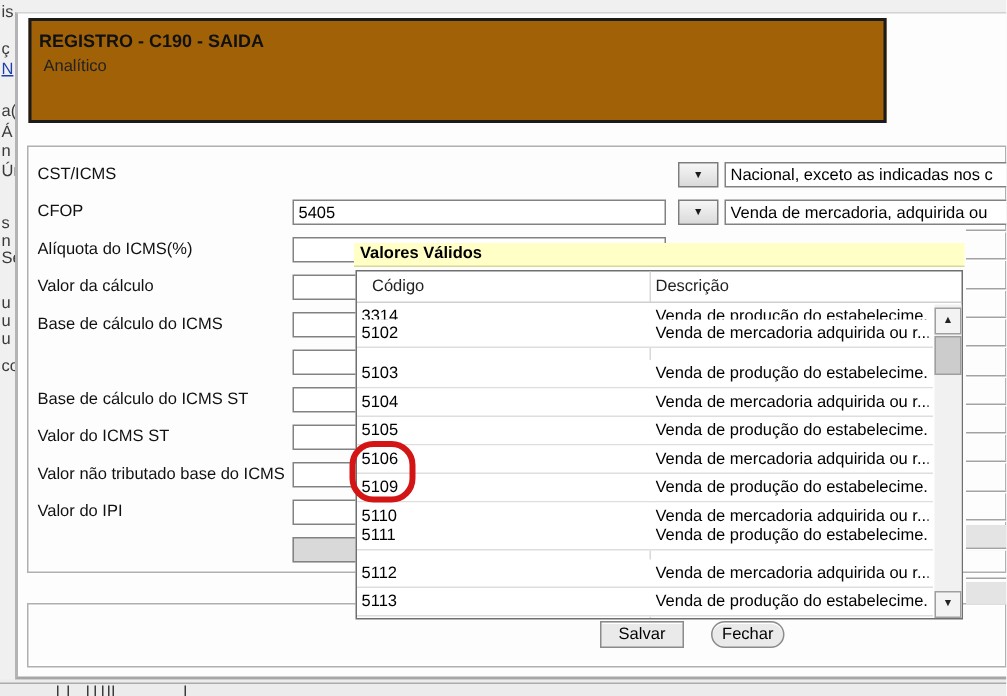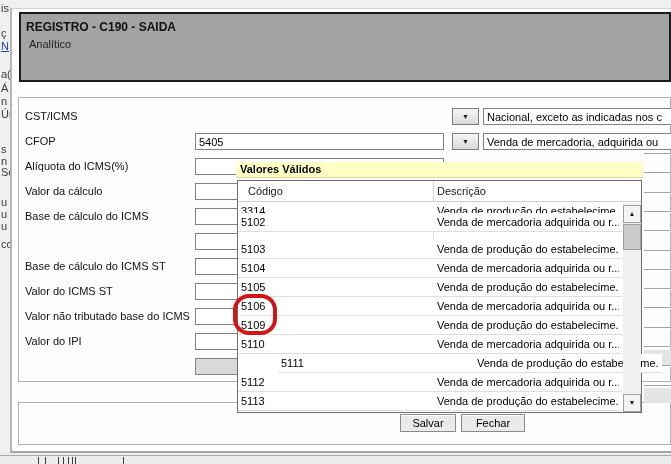--- a/index.html
+++ b/index.html
@@ -9,22 +9,22 @@
 
   
   .frag { position:absolute; left:1px; color:#3a3a3a; font-size:11px; white-space:nowrap; }
   .frag.blue { color:#1d3fae; text-decoration:underline; }
 
   
   .dialog-surface { position:absolute; left:10px; top:8px; width:661px; height:445px;
     background:#fdfdfd; border-top:1px solid #d2d2d2; border-left:2px solid #b4b4b4;
     border-bottom:2px solid #a6a6a6; z-index:1; }
 
-  .header-box { position:absolute; left:19px; top:12px; width:652px; height:70px;
-    background:#a3a3a3; border:2px solid #1b1b1b; z-index:2; }
+  .header-box { position:absolute; left:19px; top:12px; width:572px; height:70px;
+    background:#a16207; border:2px solid #1b1b1b; z-index:2; }
   .header-title { position:absolute; left:5px; top:6px; font-weight:bold; font-size:12px; }
   .header-sub   { position:absolute; left:8px; top:24px; font-size:11px; color:#222; }
 
   .groupbox { position:absolute; border:1px solid #b0b0b0; box-shadow:inset 0 0 0 1px #ffffff, 1px 1px 0 #ffffff; z-index:2; }
   .gb-fields { left:18px; top:97px; width:653px; height:285px; }
   .gb-bottom { left:18px; top:402px; width:653px; height:43px; }
 
   
   .form-row { position:absolute; left:0; width:671px; height:17px; z-index:3; }
   .flabel { position:absolute; left:25px; top:0; width:168px; line-height:17px; white-space:nowrap; overflow:hidden; color:#111; }
@@ -44,21 +44,21 @@
   .right-rows { position:absolute; left:644px; top:150px; width:27px; height:260px; z-index:2; }
   .rline { position:absolute; left:0; width:27px; height:2px;
     border-top:1px solid #a3a3a3; background:#ffffff; }
   .rband { position:absolute; left:0; width:27px; background:#e4e4e4; }
 
   
   .btn { position:absolute; top:414px; height:18px; background:#eaeaea;
     border:1px solid #8b8b8b; box-shadow:inset 0 1px 0 #ffffff;
     font:11px "Liberation Sans", sans-serif; color:#000; text-align:center; z-index:3; }
   .btn-save { left:400px; width:56px; }
-  .btn-close{ left:461px; width:64px; }
+  .btn-close{ left:474px; width:49px;border-radius:9px; }
 
   
   .popup { position:absolute; left:236px; top:162px; width:407px; height:251px; z-index:5; }
   .popup-title { position:absolute; left:0; top:0; width:407px; height:16px;
     background:#ffffc6; border-bottom:1px solid #d8d89a; font-weight:bold;
     line-height:15px; padding-left:4px; color:#000; }
   .ptable { position:absolute; left:1px; top:18px; width:405px; height:233px;
     background:#ffffff; border:1px solid #6f6f6f; }
   .pthead { position:absolute; left:0; top:0; width:403px; height:21px;
     border-bottom:1px solid #cfcfcf; color:#222; }
@@ -227,21 +227,21 @@
             <span class="desc">Venda de mercadoria adquirida ou r...</span>
           </div>
           <div class="prow" style="top: 135px;">
             <span class="code">5109</span>
             <span class="desc">Venda de produção do estabelecime...</span>
           </div>
           <div class="prow" style="top: 154px;">
             <span class="code">5110</span>
             <span class="desc">Venda de mercadoria adquirida ou r...</span>
           </div>
-          <div class="prow" style="top: 173px; margin-left: 40px;">
+          <div class="prow" style="top: 167px;">
             <span class="code">5111</span>
             <span class="desc">Venda de produção do estabelecime...</span>
           </div>
           <div class="prow" style="top: 192px;">
             <span class="code">5112</span>
             <span class="desc">Venda de mercadoria adquirida ou r...</span>
           </div>
           <div class="prow" style="top: 211px;">
             <span class="code">5113</span>
             <span class="desc">Venda de produção do estabelecime...</span>

